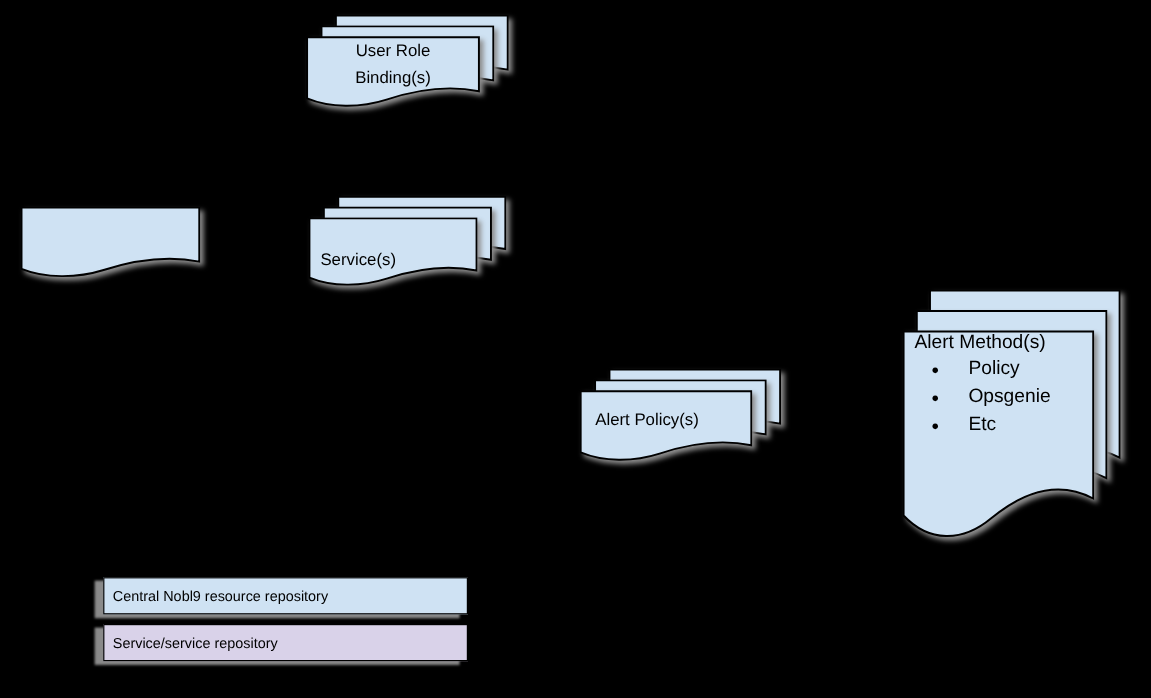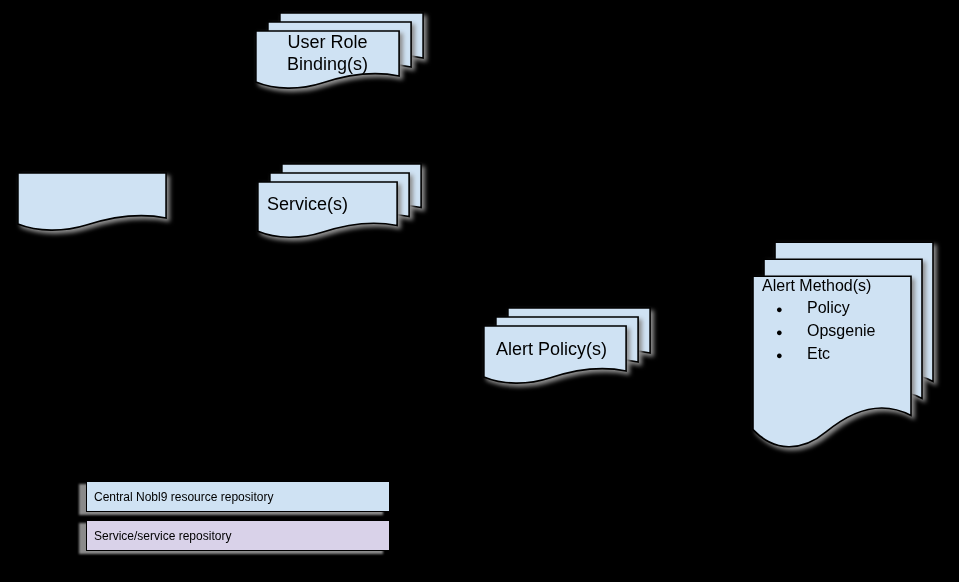--- a/index.html
+++ b/index.html
@@ -7,24 +7,24 @@
     position:relative;width:959px;height:582px;overflow:hidden;
     background:#000;
     font-family:"Liberation Sans", sans-serif;
     color:#000;
   }
   .node{position:absolute;}
   .doc{position:absolute;display:block;filter:drop-shadow(3px 3px 2px #8d8d8d);}
   .doc path{stroke:#000;stroke-width:1.6;vector-effect:non-scaling-stroke;}
   .doc-label{
     position:absolute;display:flex;align-items:center;
-    font-size:18px;line-height:22px;white-space:pre-line;
+    font-size:14px;line-height:22px;white-space:pre-line;
   }
   .center{justify-content:center;text-align:center;}
-  .leftpad{padding-left:10px;}
+  .leftpad{padding-left:10px;margin-top:12px;}
 
   
   #urb{left:255px;top:12px;width:172px;height:92px;}
   #urb .l3{left:24px;top:0;} #urb .l2{left:12px;top:9px;} #urb .l1{left:0;top:18px;}
   #urb .doc{width:145px;height:60px;}
   #urb .doc-label{left:0;top:18px;width:145px;height:46px;}
 
   
   #project{left:17px;top:172px;width:153px;height:62px;}
   #project .doc{left:0;top:0;width:150px;height:60px;}

